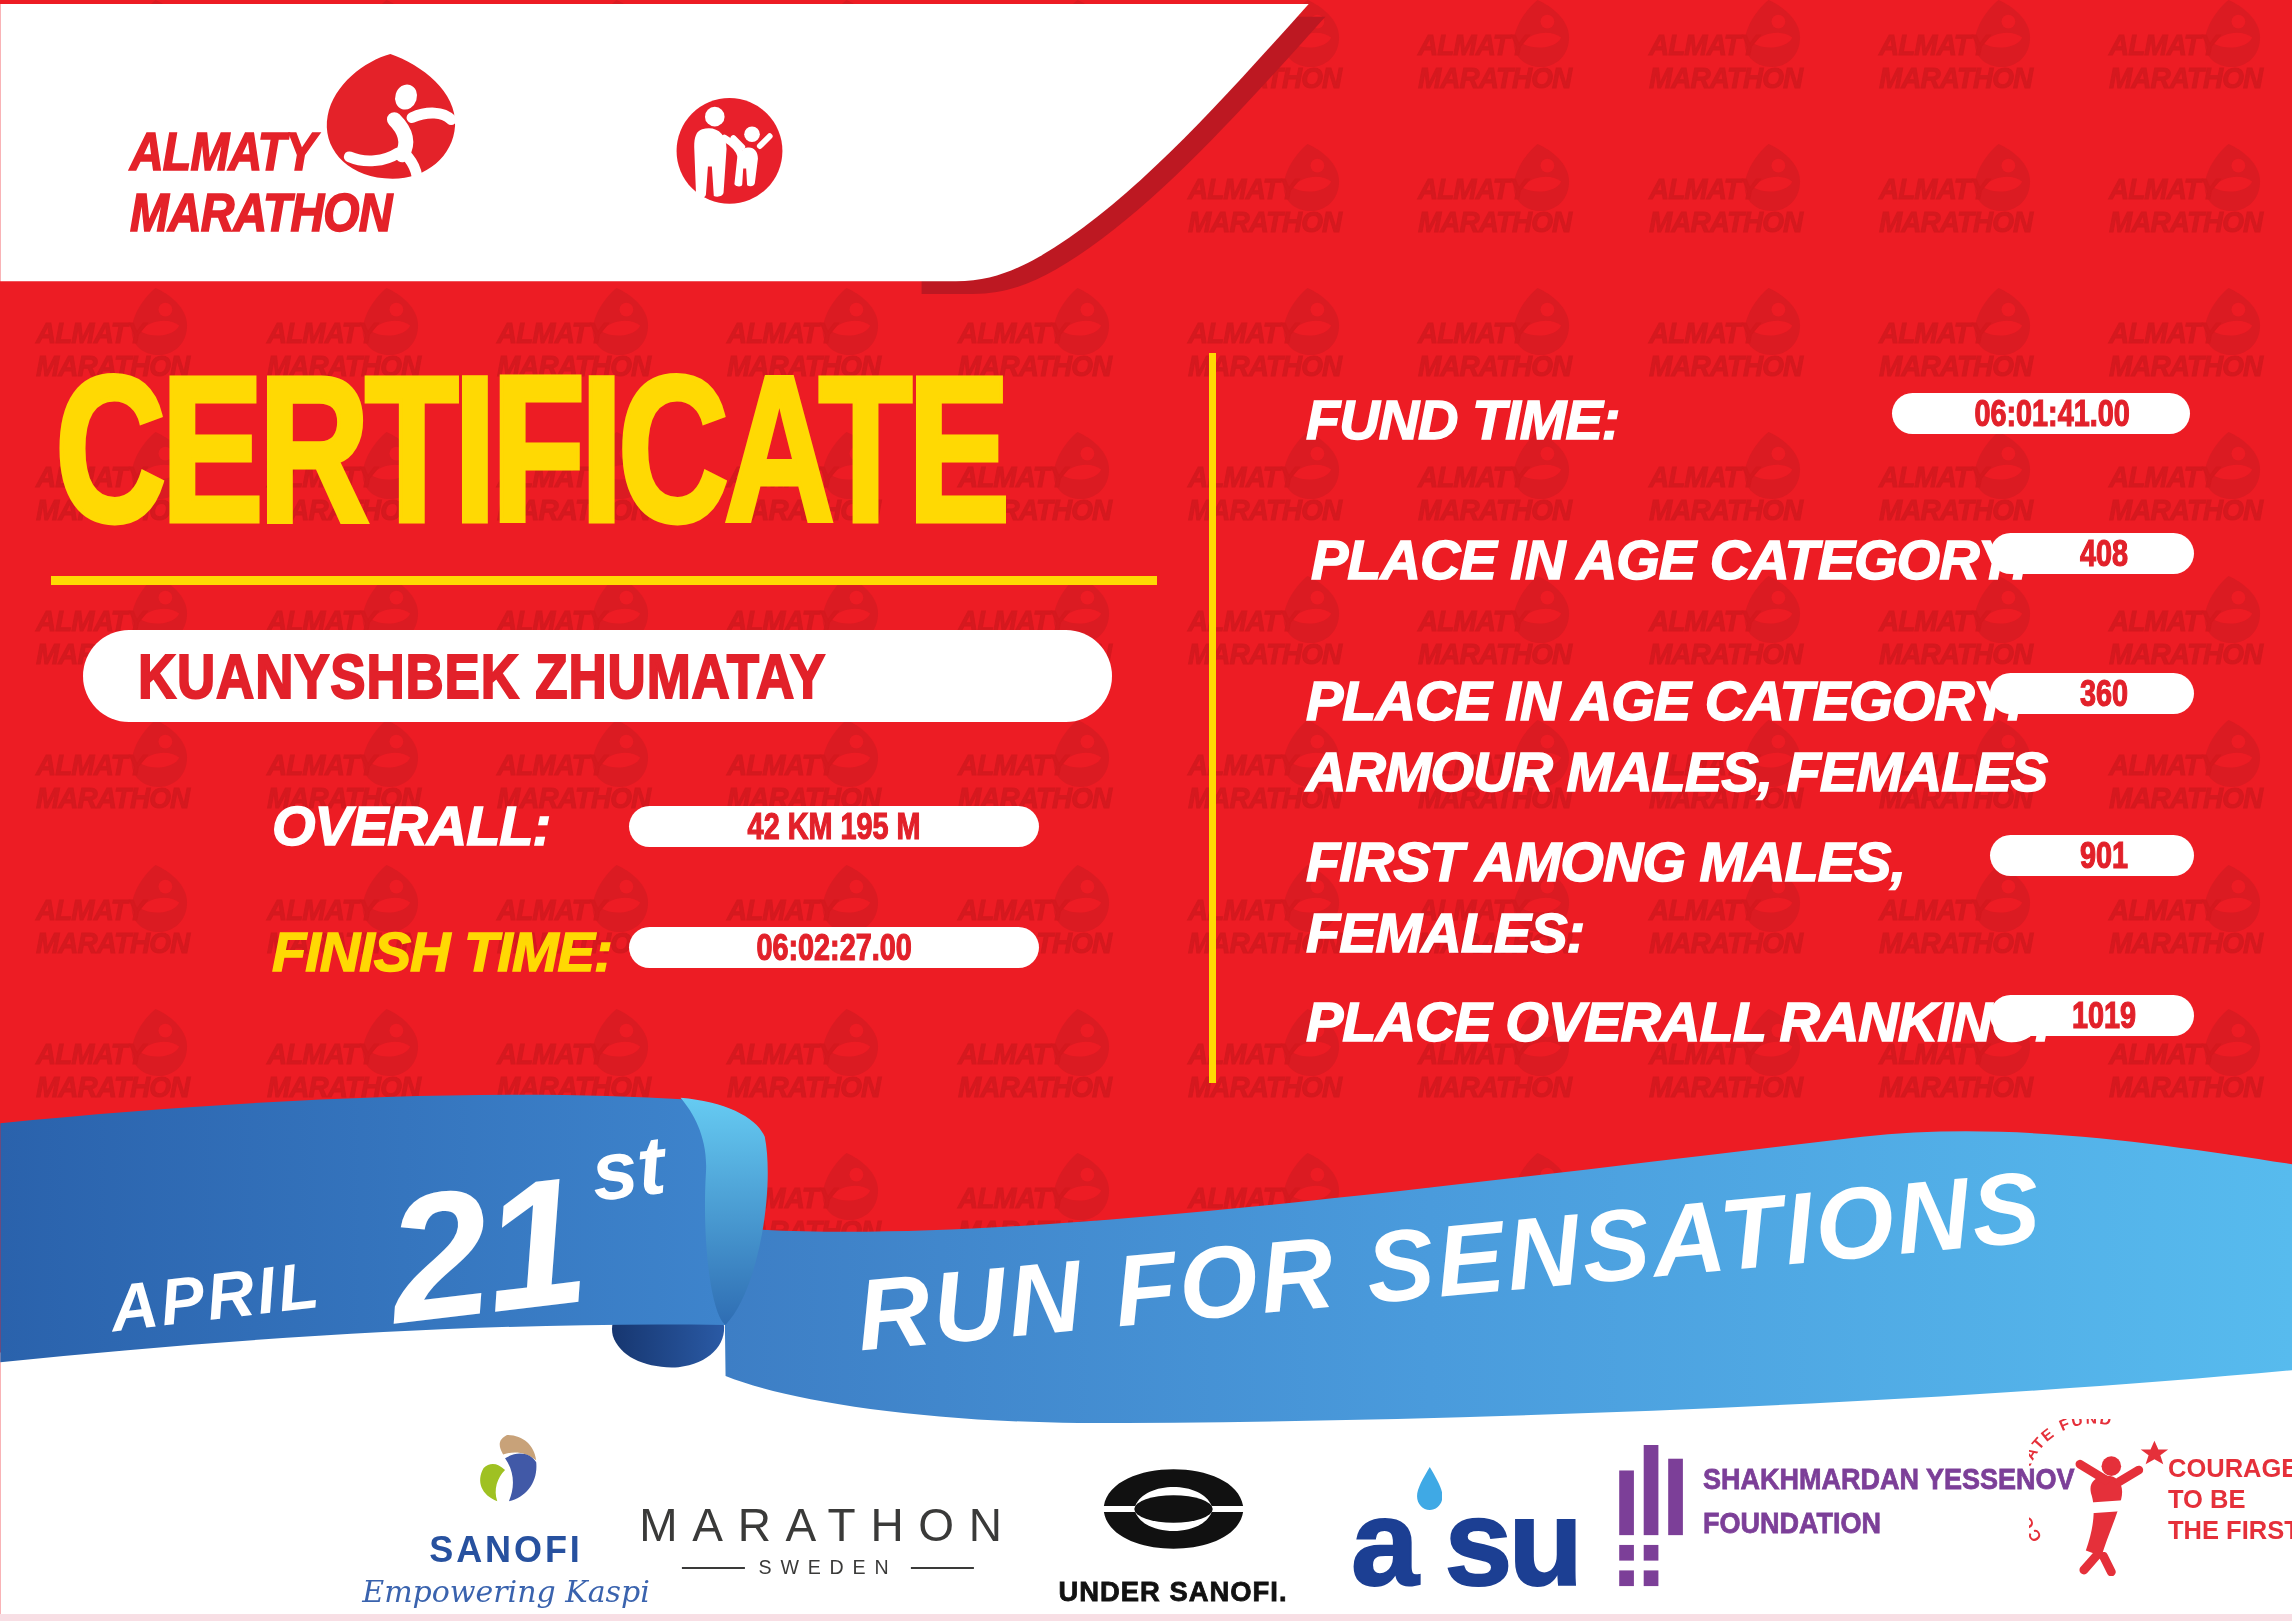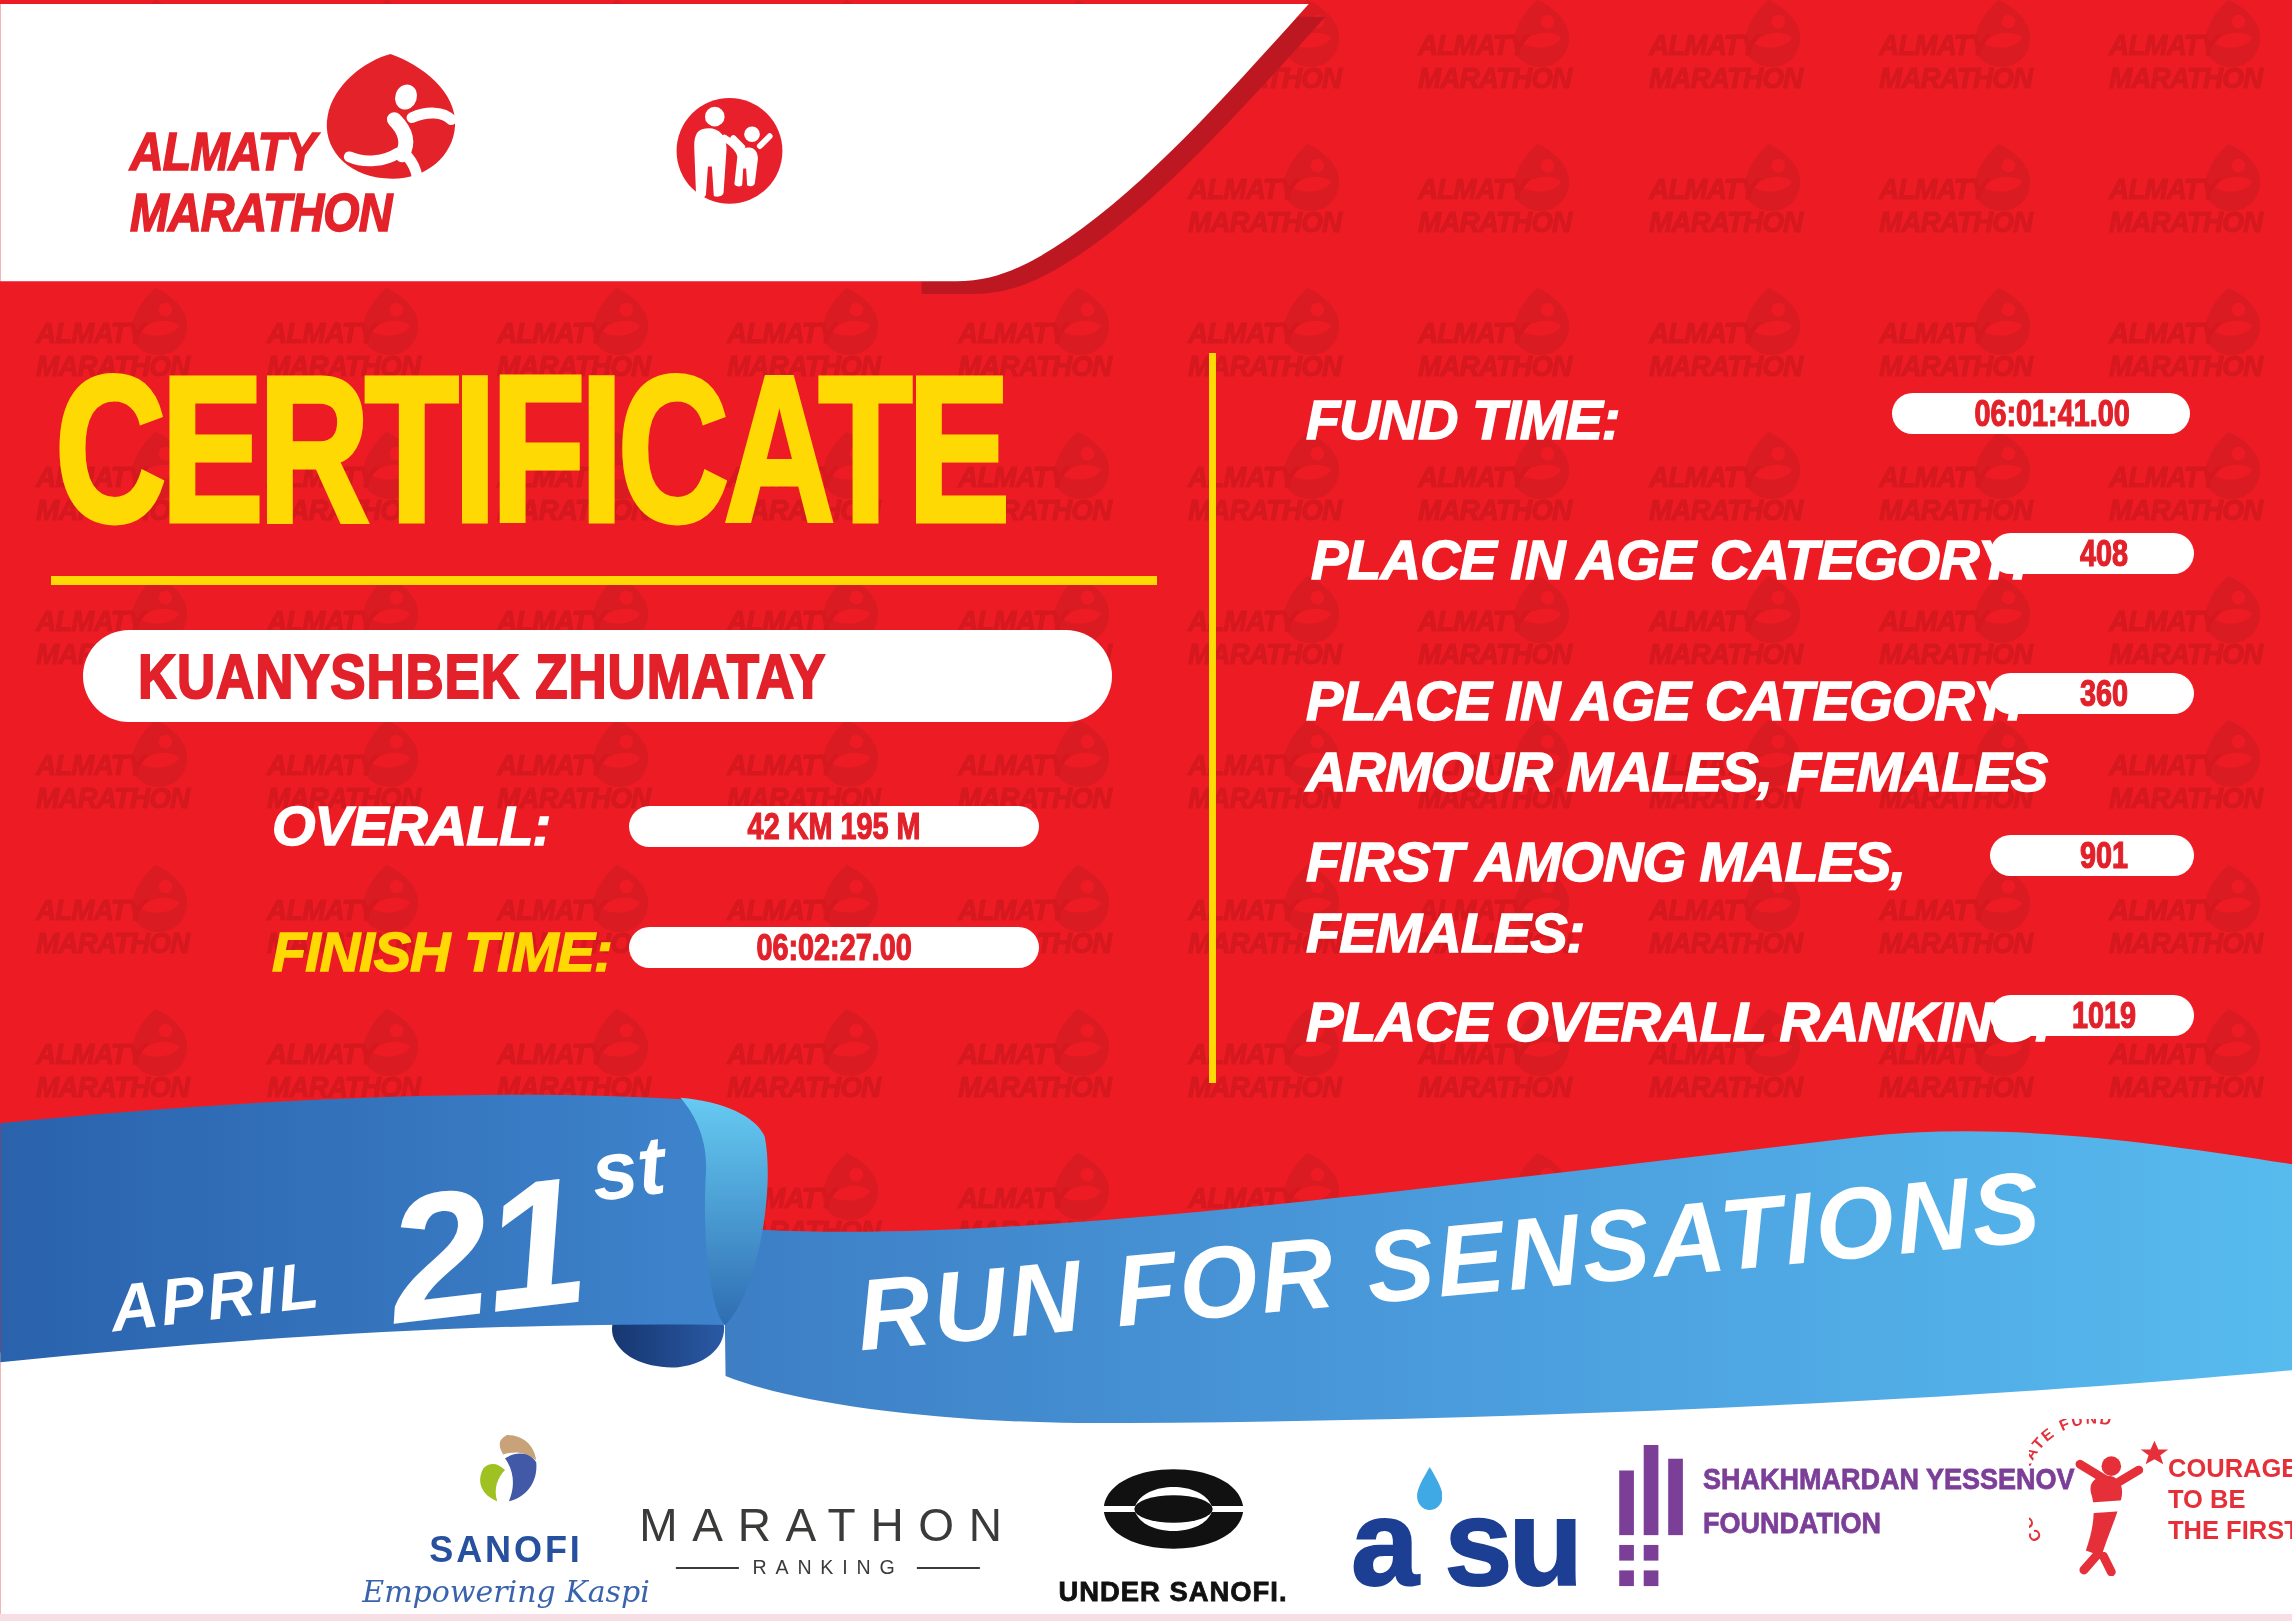--- a/index.html
+++ b/index.html
@@ -1301,21 +1301,21 @@
     <svg class="abs" style="left:470px;top:1433px;" width="74" height="74" viewBox="0 0 76 76">
       <path d="M38,2 C54,2 66,12 68,28 C58,20 46,18 34,22 C28,12 30,6 38,2 Z" fill="#C8A279"></path>
       <path d="M68,30 C70,50 58,66 40,70 C46,56 46,40 36,26 C48,18 62,20 68,30 Z" fill="#4159A7"></path>
       <path d="M14,36 C6,50 12,64 28,70 C24,58 28,46 36,38 C28,30 20,30 14,36 Z" fill="#9FC122"></path>
     </svg>
     <div class="sanofi-name">SANOFI</div>
     <div class="sanofi-tag">Empowering Kaspi</div>
 
     <div class="oriflame">MARATHON</div>
     <div class="ori-sub">
-      <span>RANKING</span>
+      <span>SWEDEN</span>
     </div>
 
     <svg class="abs" style="left:1098px;top:1449px;" width="151" height="118" viewBox="0 0 154 120">
       <path d="M6,58 C14,8 140,8 148,58 L116,58 C106,32 48,32 38,58 Z" fill="#111"></path>
       <path d="M6,64 C14,114 140,114 148,64 L116,64 C106,90 48,90 38,64 Z" fill="#111"></path>
       <ellipse cx="77" cy="61" rx="40" ry="14" fill="#111"></ellipse>
     </svg>
     <div class="ua-word">UNDER SANOFI.</div>
 
     <div class="asu">

